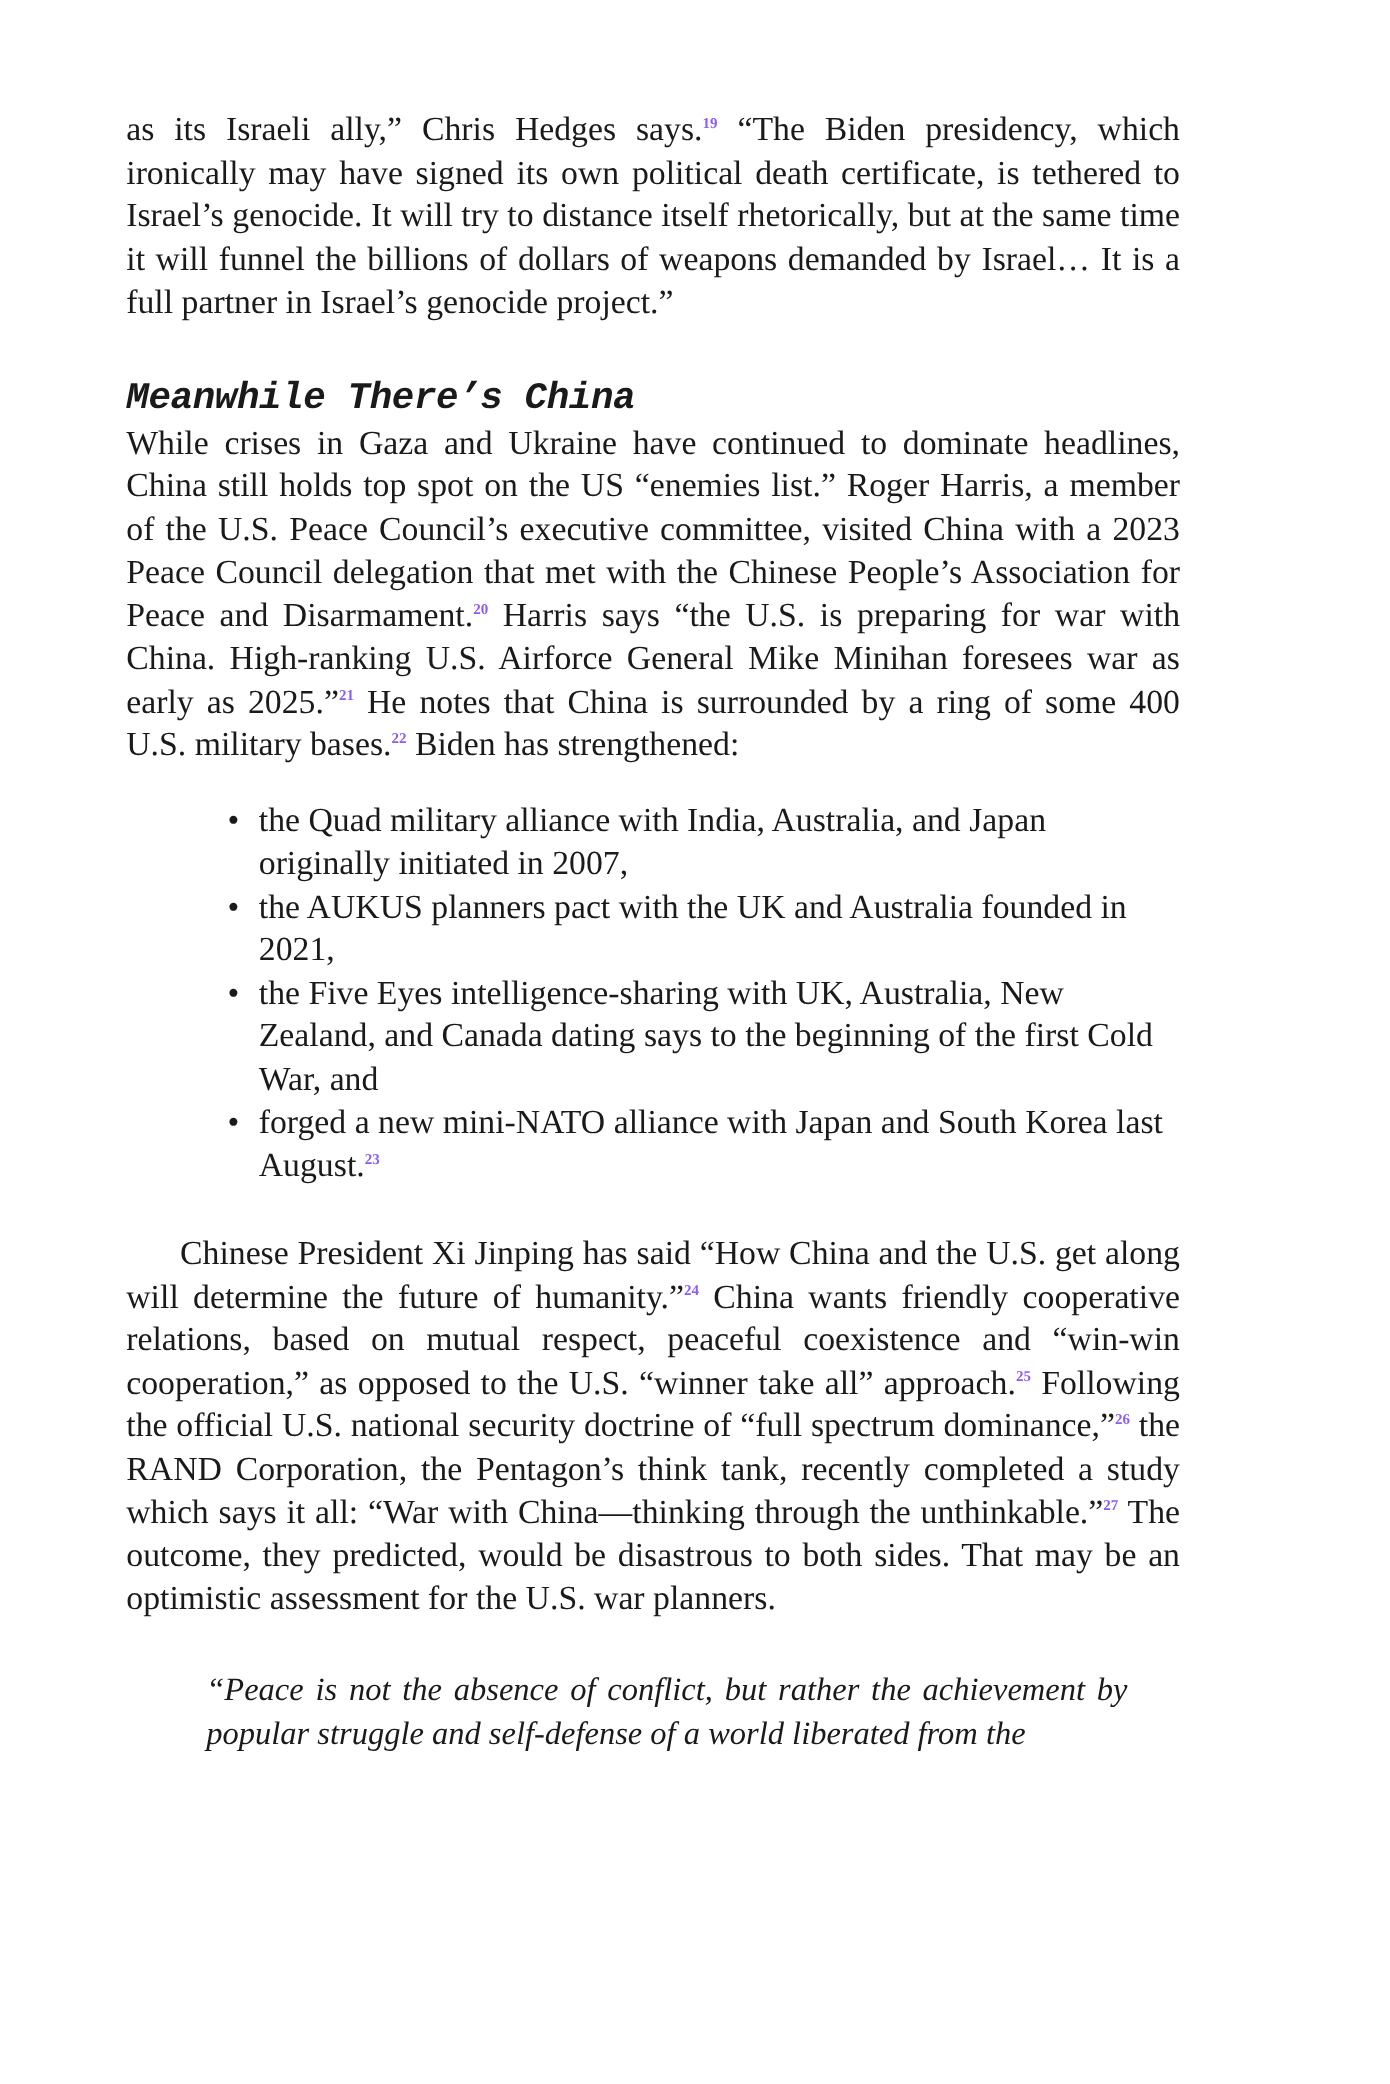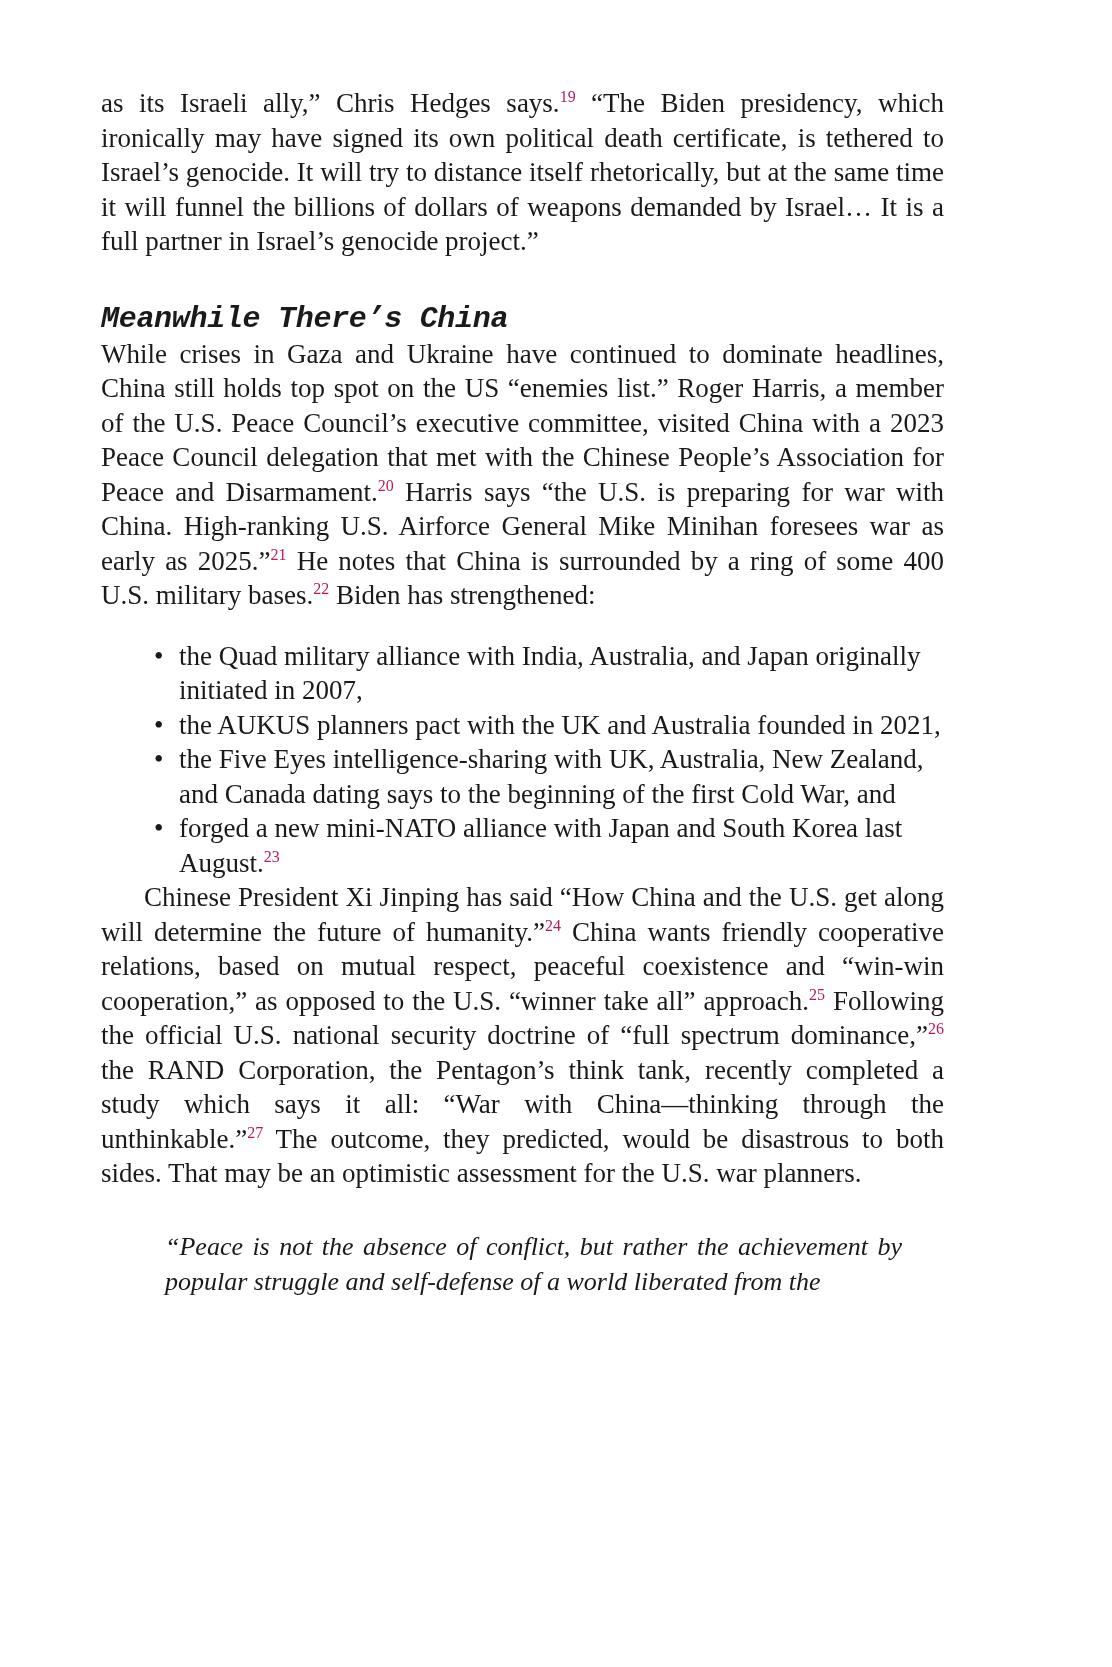--- a/index.html
+++ b/index.html
@@ -1,27 +1,27 @@
 <!DOCTYPE html>
 <html><head>
 <meta charset="utf-8">
 <style>
   html, body { margin: 0; padding: 0; background: #ffffff; }
   body { width: 1112px; height: 1667px; position: relative; overflow: hidden;
          font-family: "Liberation Serif", "DejaVu Serif", serif; color: #1a1a1a; }
   .page { position: absolute; left: 101px; top: 86px; width: 843px; }
   p { margin: 0; font-size: 27px; line-height: 34.5px; text-align: justify; }
-  .fn { color: #be185d; font-size: 16px; vertical-align: super; line-height: 0; }
+  .fn { color: #8b5cf6; font-size: 12px; vertical-align: super; line-height: 0; font-weight: bold; }
   h2 { margin: 42px 0 0 0; font-size: 30px; font-style: italic; font-weight: bold;
        line-height: 36px; letter-spacing: -0.3px; font-family: Liberation Mono, monospace; }
   ul { margin: 26px 0 0 0; padding: 0 0 0 78px; list-style: none; }
-  li { position: relative; font-size: 27px; line-height: 34.5px; text-align: left; }
+  li { position: relative; font-size: 27px; line-height: 34.5px; text-align: left; margin-left: 28px; }
   li::before { content: "•"; position: absolute; left: -25px; top: 0; }
   .indent { text-indent: 43px; }
-  .gap { }
+  .gap { margin-top: 36px; }
   blockquote { margin: 38px 42px 0 64px; font-style: italic; font-size: 26px; line-height: 35px; text-align: justify; }
 </style>
 </head>
 <body>
 
 <div class="page">
   <p><span>as its Israeli ally,” Chris Hedges says.</span><a class="fn">19</a><span> “The Biden presidency, which ironically may have signed its own political death certificate, is tethered to Israel’s genocide. It will try to distance itself rhetorically, but at the same time it will funnel the billions of dollars of weapons demanded by Israel… It is a full partner in Israel’s genocide project.”</span></p>
 
   <h2>Meanwhile There’s China</h2>
 

